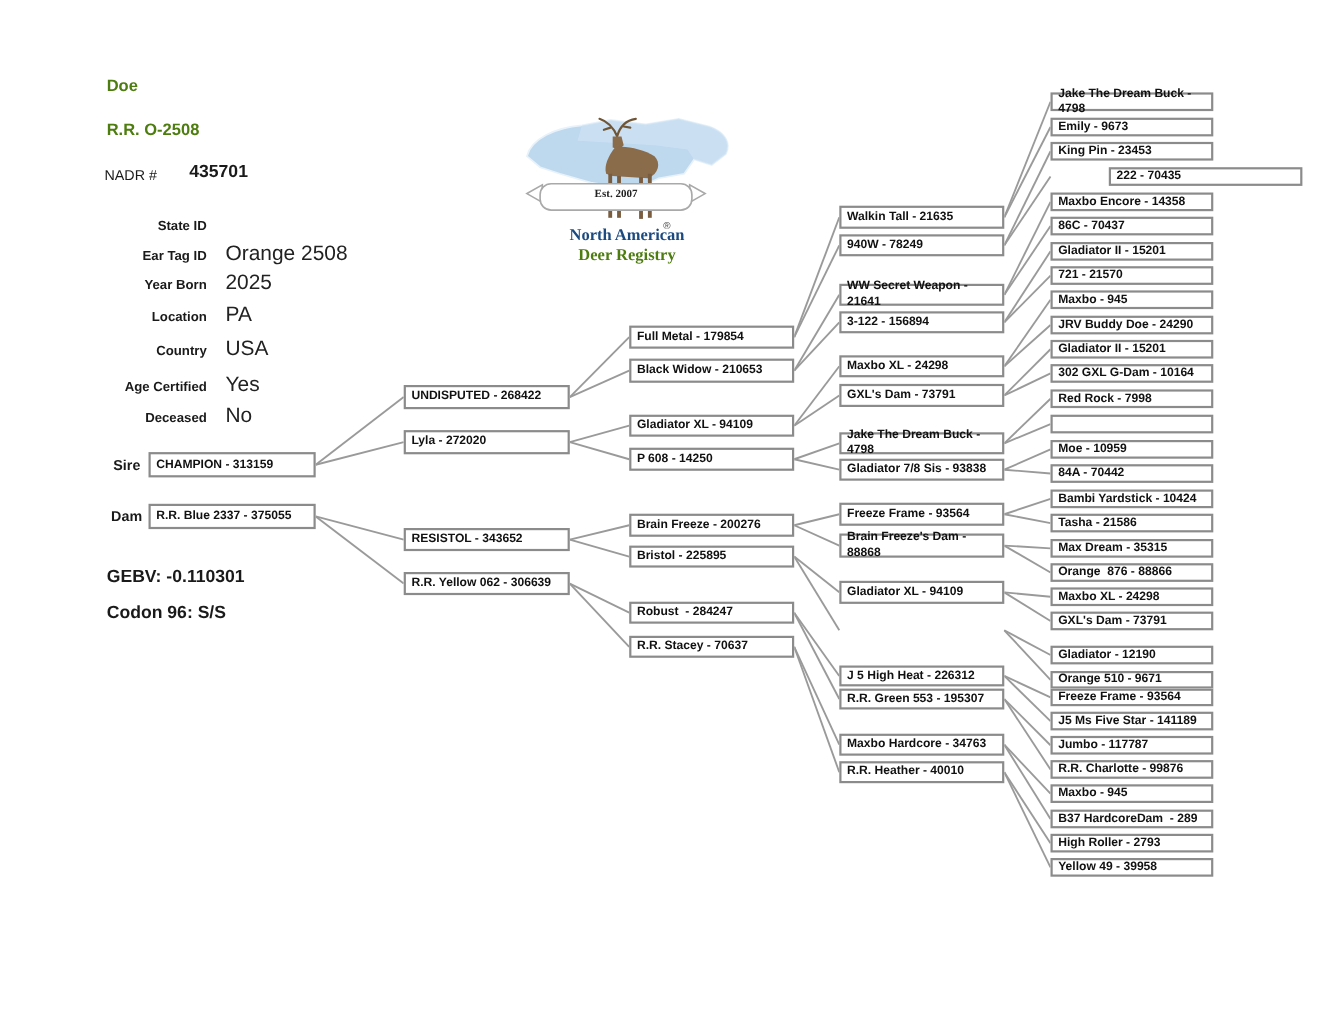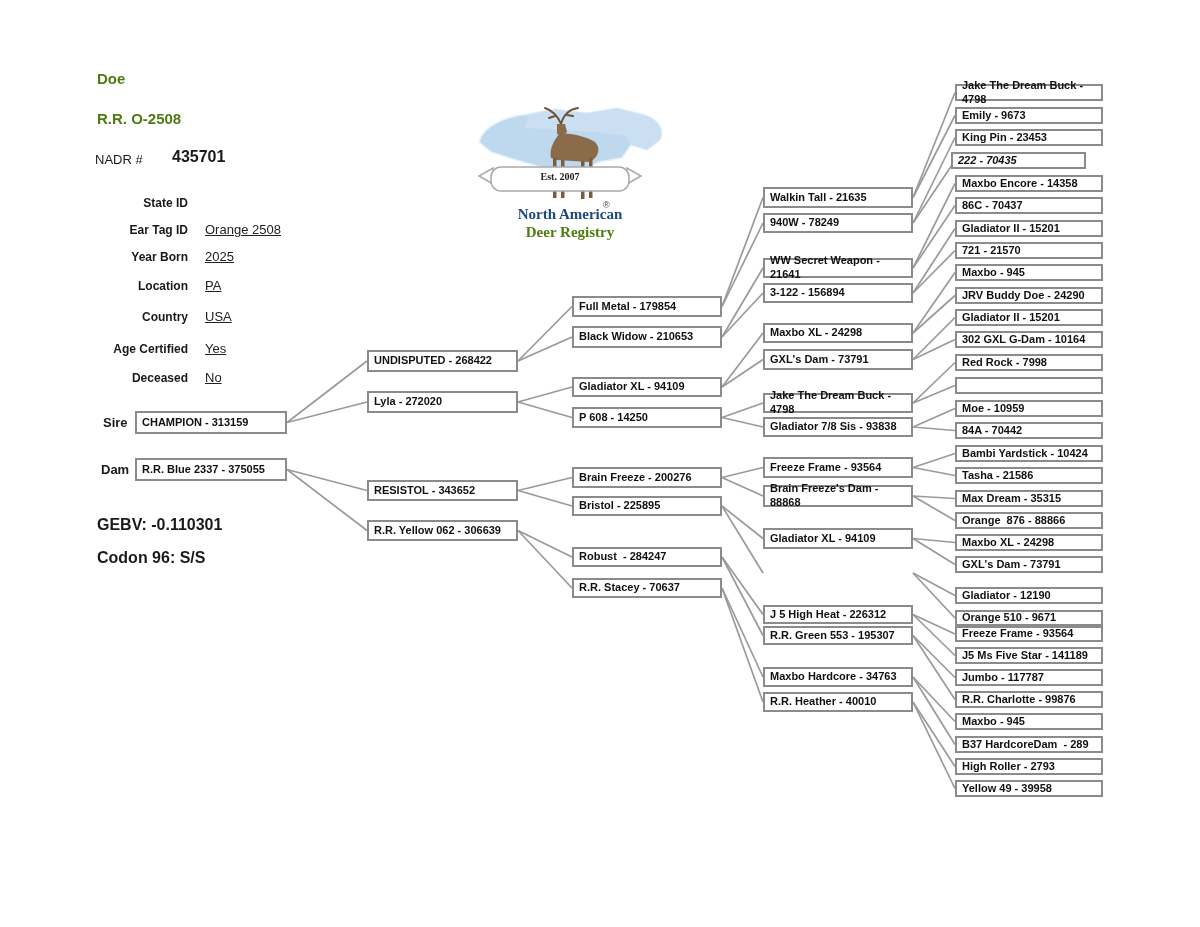--- a/index.html
+++ b/index.html
@@ -7,21 +7,21 @@
     position:relative; width:1200px; height:927px; background:#ffffff;
     font-family:"Liberation Sans", sans-serif; color:#1a1a1a; overflow:hidden;
   }
   .abs { position:absolute; }
   
   .title-line { font-weight:bold; font-size:15px; color:#4d7c0f; }
   .nadr-label { font-weight:normal; font-size:13px; }
   .nadr-number { font-weight:bold; font-size:16px; }
   .field-row { position:absolute; left:78px; white-space:nowrap; }
   .field-label { display:inline-block; width:110px; text-align:right; font-weight:bold; font-size:12px; }
-  .field-value { margin-left:17px; font-size:13px; color:#222;text-decoration:underline; }
+  .field-value { margin-left:17px; font-size:19px; color:#222; }
   .parent-label { font-weight:bold; font-size:13px; }
   .genetic-line { font-weight:bold; font-size:16px; }
   
   .node {
     position:absolute; background:#ffffff; border:2px solid #8b8b8b; box-sizing:border-box;
     display:flex; align-items:center; padding:0 5px; z-index:2;
     font-weight:bold; font-size:11px; line-height:1.25; color:#111;
     white-space:pre-wrap; font-family:"Liberation Sans", sans-serif;
   }
   #edges { position:absolute; left:0; top:0; z-index:1; }
@@ -191,21 +191,21 @@
     <div class="node" style="left: 763px; top: 457px; width: 150px; height: 21px; border-color: rgb(139, 139, 139);">Freeze Frame - 93564</div>
     <div class="node" style="left: 763px; top: 485px; width: 150px; height: 22px; border-color: rgb(139, 139, 139);">Brain Freeze's Dam - 88868</div>
     <div class="node" style="left: 763px; top: 528px; width: 150px; height: 21px; border-color: rgb(139, 139, 139);">Gladiator XL - 94109</div>
     <div class="node" style="left: 763px; top: 605px; width: 150px; height: 19px; border-color: rgb(139, 139, 139);">J 5 High Heat - 226312</div>
     <div class="node" style="left: 763px; top: 626px; width: 150px; height: 19px; border-color: rgb(139, 139, 139);">R.R. Green 553 - 195307</div>
     <div class="node" style="left: 763px; top: 667px; width: 150px; height: 20px; border-color: rgb(139, 139, 139);">Maxbo Hardcore - 34763</div>
     <div class="node" style="left: 763px; top: 692px; width: 150px; height: 20px; border-color: rgb(139, 139, 139);">R.R. Heather - 40010</div>
     <div class="node" style="left: 955px; top: 84px; width: 148px; height: 17px; border-color: rgb(139, 139, 139);">Jake The Dream Buck - 4798</div>
     <div class="node" style="left: 955px; top: 107px; width: 148px; height: 17px; border-color: rgb(139, 139, 139);">Emily - 9673</div>
     <div class="node" style="left: 955px; top: 129px; width: 148px; height: 17px; border-color: rgb(139, 139, 139);">King Pin - 23453</div>
-    <div class="node" style="left: 951px; top: 152px; width: 135px; height: 17px; border-color: rgb(139, 139, 139); font-style: italic;">222 - 70435</div>
+    <div class="node" style="left: 1008px; top: 152px; width: 176px; height: 17px; border-color: rgb(139, 139, 139);">222 - 70435</div>
     <div class="node" style="left: 955px; top: 175px; width: 148px; height: 17px; border-color: rgb(139, 139, 139);">Maxbo Encore - 14358</div>
     <div class="node" style="left: 955px; top: 197px; width: 148px; height: 17px; border-color: rgb(139, 139, 139);">86C - 70437</div>
     <div class="node" style="left: 955px; top: 220px; width: 148px; height: 17px; border-color: rgb(139, 139, 139);">Gladiator II - 15201</div>
     <div class="node" style="left: 955px; top: 242px; width: 148px; height: 17px; border-color: rgb(139, 139, 139);">721 - 21570</div>
     <div class="node" style="left: 955px; top: 264px; width: 148px; height: 17px; border-color: rgb(139, 139, 139);">Maxbo - 945</div>
     <div class="node" style="left: 955px; top: 287px; width: 148px; height: 17px; border-color: rgb(139, 139, 139);">JRV Buddy Doe - 24290</div>
     <div class="node" style="left: 955px; top: 309px; width: 148px; height: 17px; border-color: rgb(139, 139, 139);">Gladiator II - 15201</div>
     <div class="node" style="left: 955px; top: 331px; width: 148px; height: 17px; border-color: rgb(139, 139, 139);">302 GXL G-Dam - 10164</div>
     <div class="node" style="left: 955px; top: 354px; width: 148px; height: 17px; border-color: rgb(139, 139, 139);">Red Rock - 7998</div>
     <div class="node" style="left: 955px; top: 377px; width: 148px; height: 17px; border-color: rgb(139, 139, 139);"></div>

